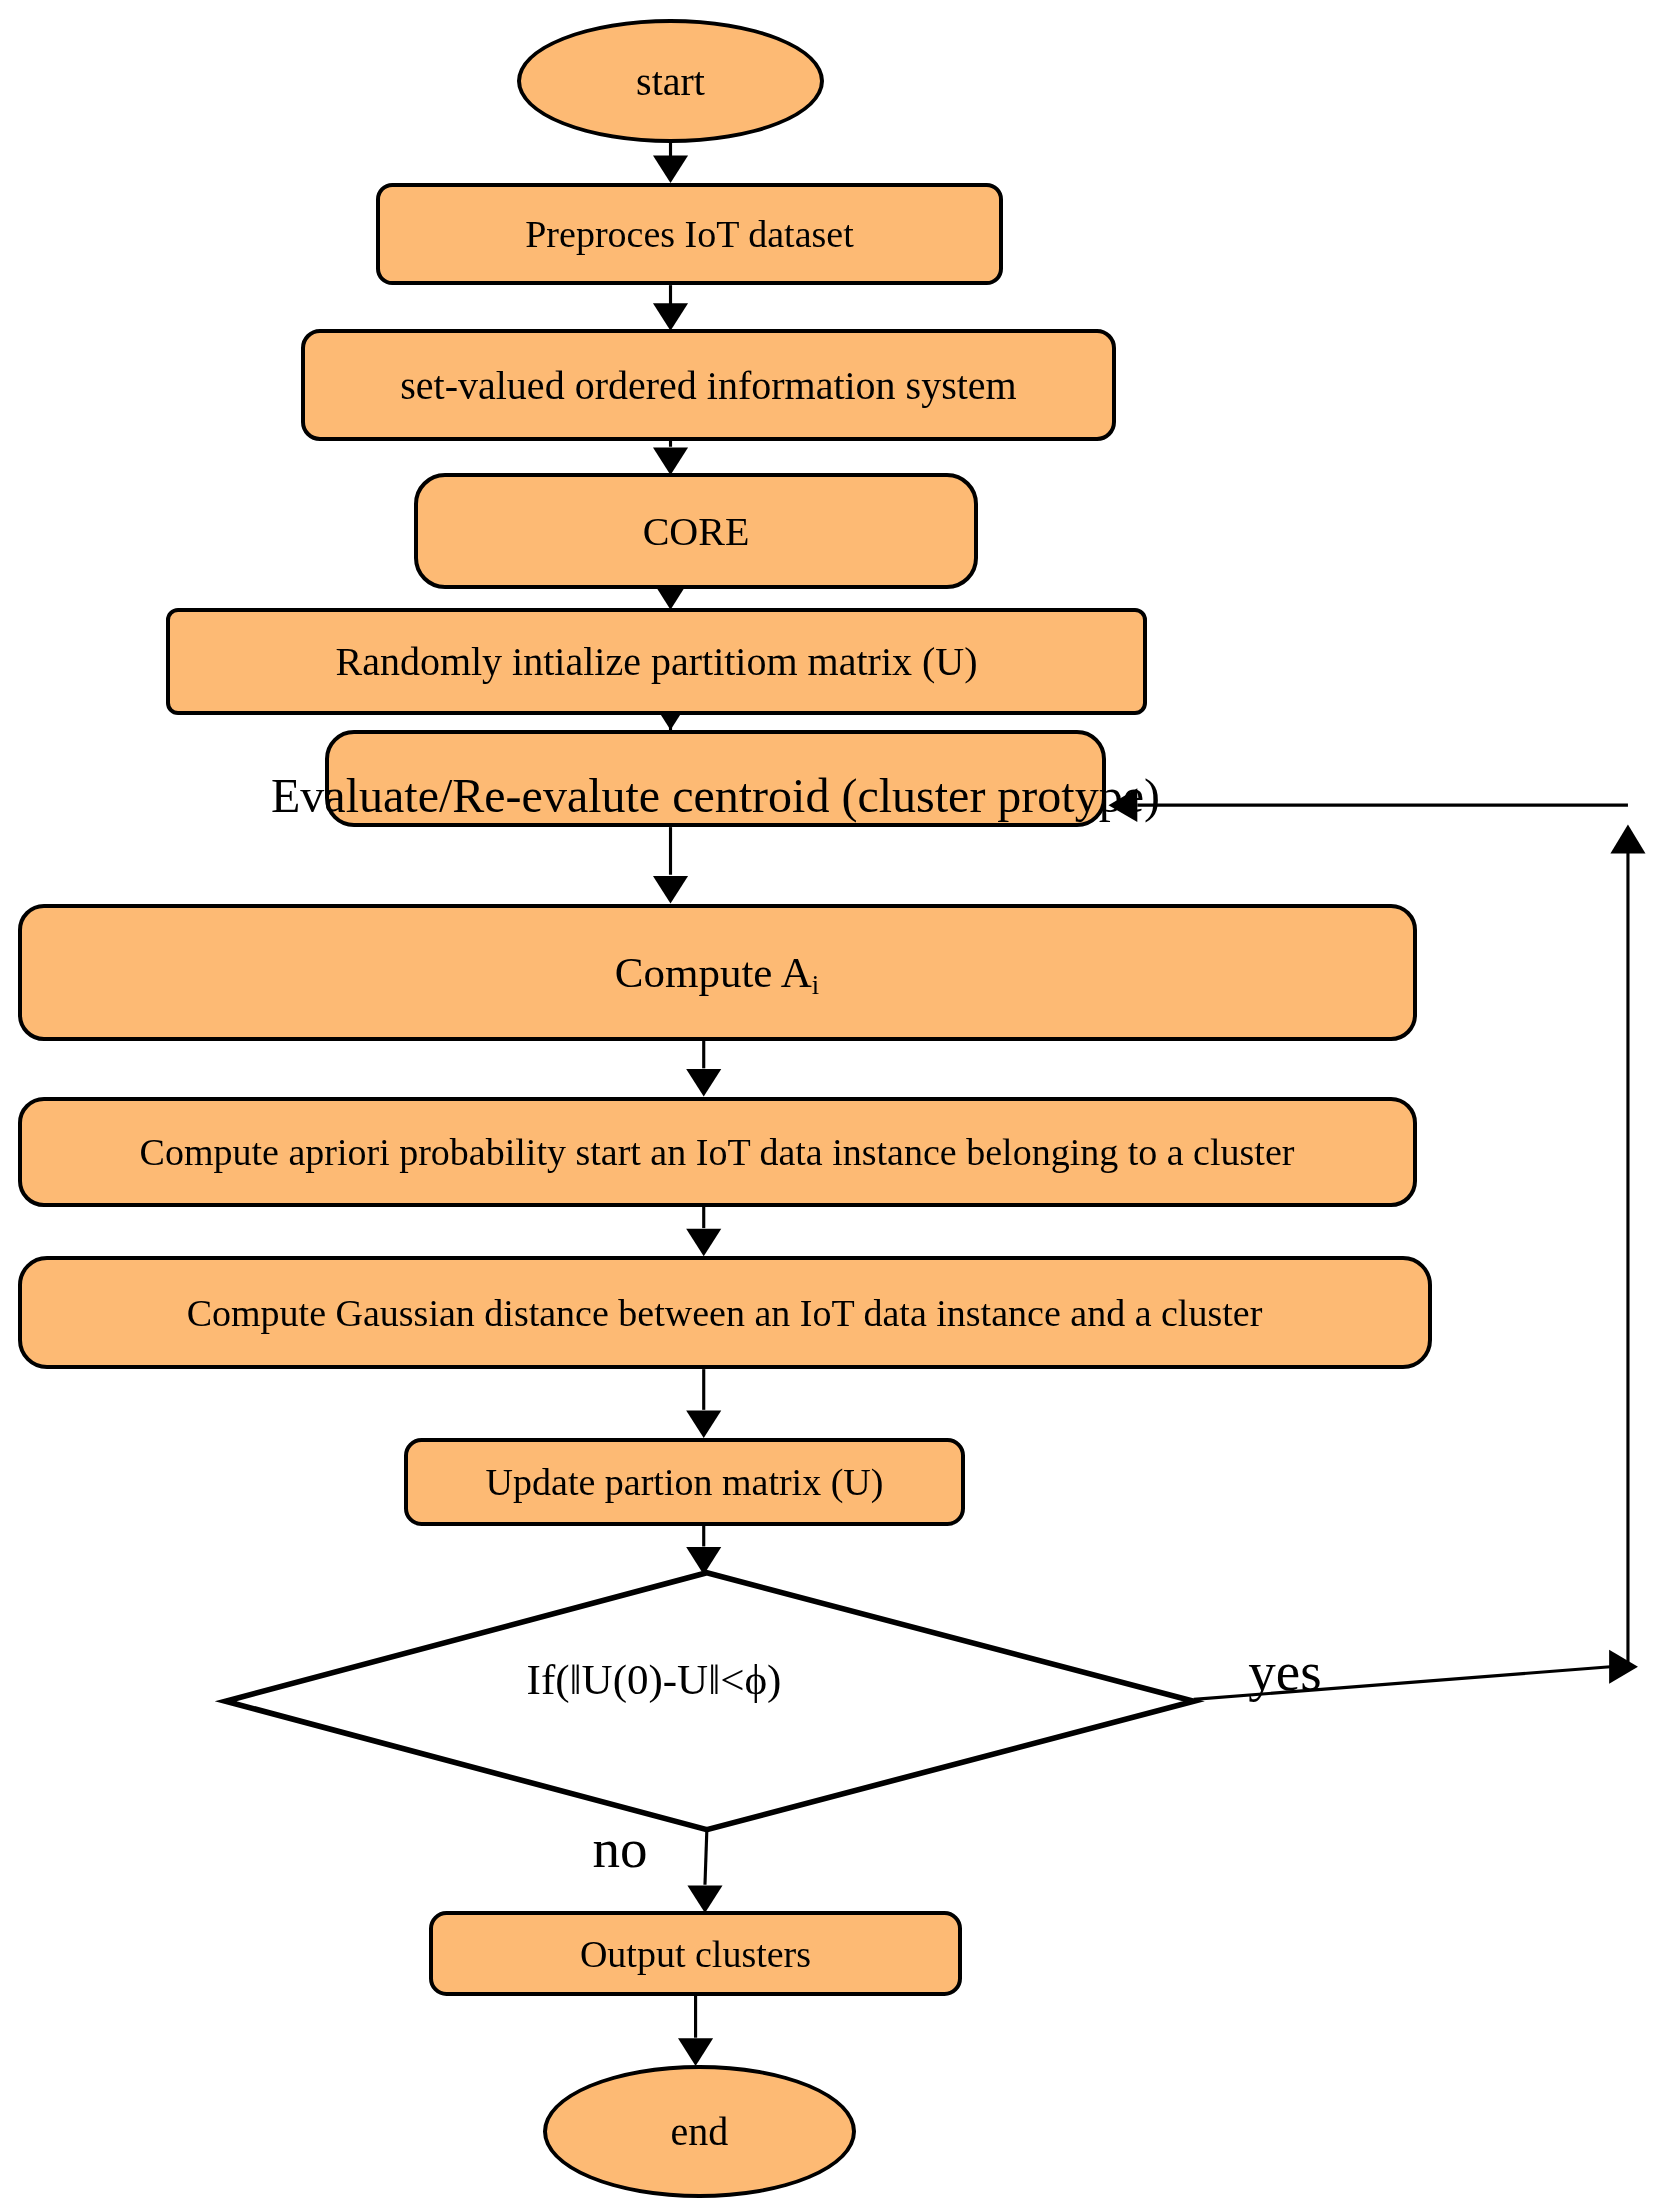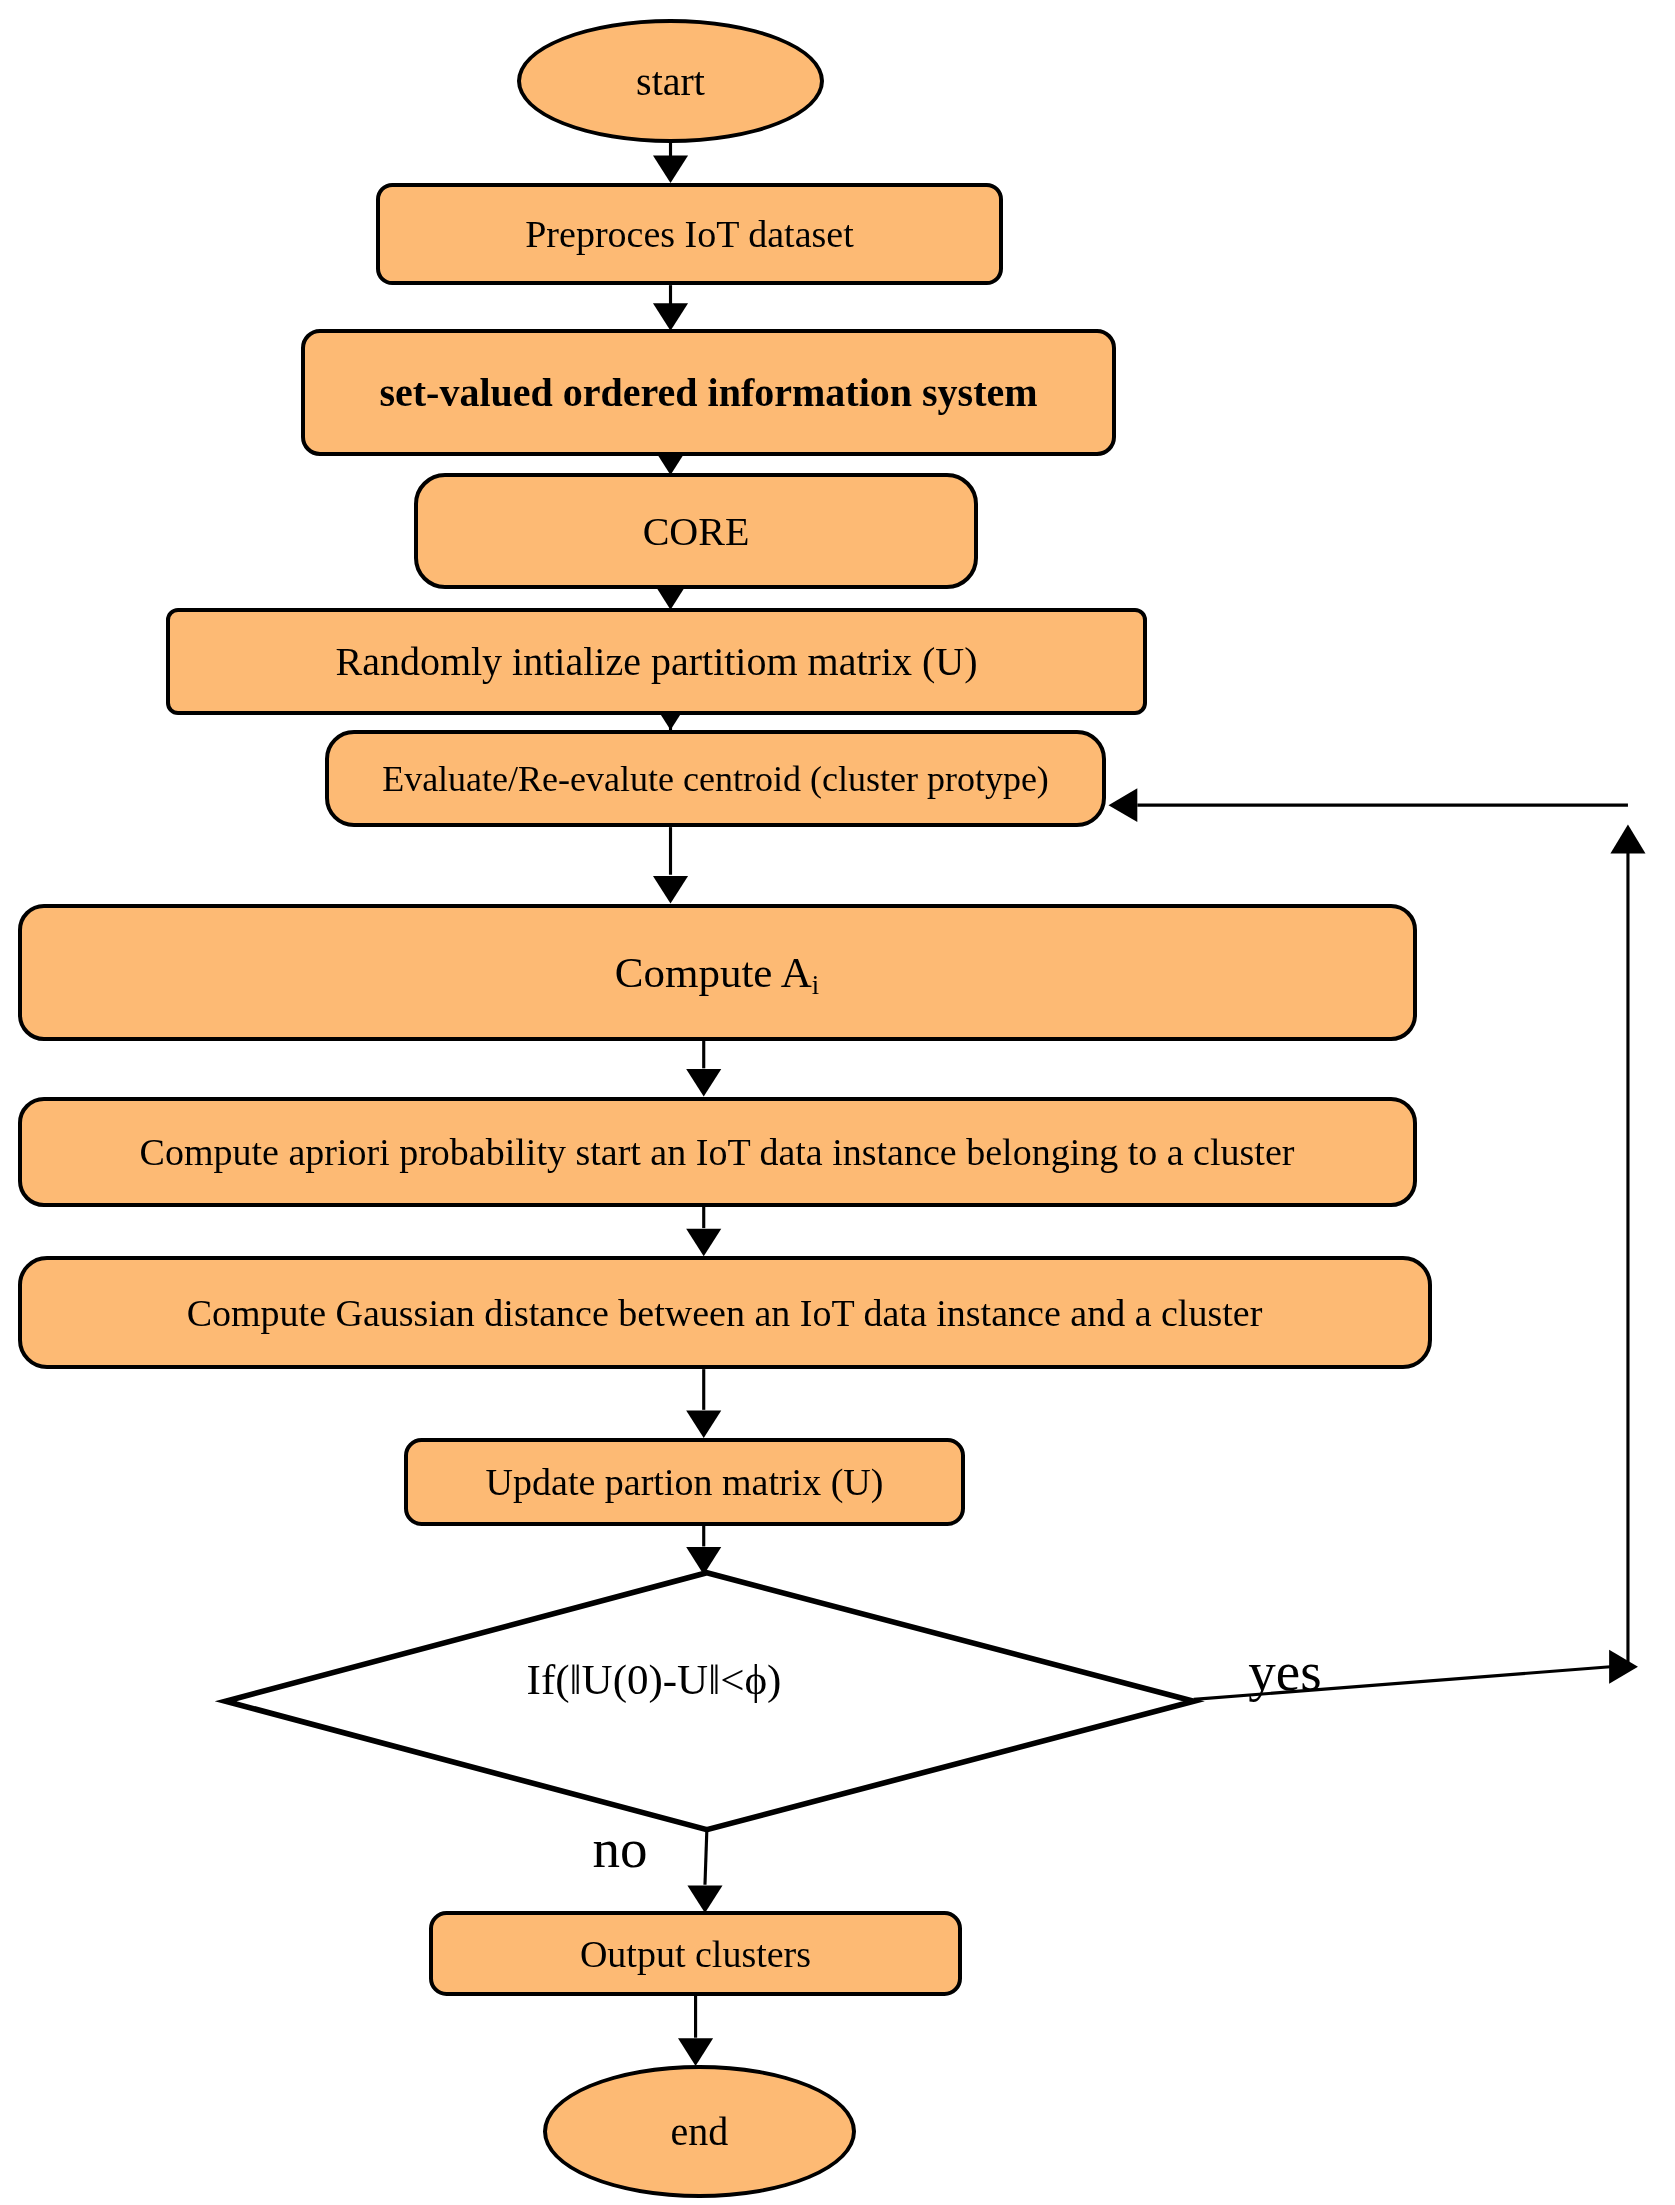--- a/index.html
+++ b/index.html
@@ -39,21 +39,21 @@
   .lbl-free {
     position: absolute;
     display: flex;
     align-items: center;
     justify-content: center;
     text-align: center;
     white-space: nowrap;
     z-index: 3;
     background: transparent;
   }
-  .f56 { font-size: 36px; }
+  .f56 { font-size: 48px; align-items: flex-end; }
   .f60 { font-size: 38px; }
   .f64 { font-size: 40px; }
   .f68 { font-size: 43px; }
   .f88 { font-size: 55px; }
   sub.ai-sub {
     font-size: 0.62em;
     line-height: 0;
     vertical-align: -0.28em;
   }
   .diamond-label { z-index: 3; background: transparent; border: none; }
@@ -106,21 +106,21 @@
   </svg>
 
   <div class="node oval f64" style="left:517px; top:19px; width:307px; height:124px;">
     <span>start</span>
   </div>
 
   <div class="node rect f60" style="left:376px; top:183px; width:627px; height:102px; border-radius:16.3px;">
     <span>Preproces IoT dataset</span>
   </div>
 
-  <div class="node rect f64" style="left:301px; top:329px; width:815px; height:127px; border-radius:19px;font-weight:bold;">
+  <div class="node rect f64" style="left:301px; top:329px; width:815px; height:112px; border-radius:19px;">
     <span>set-valued ordered information system</span>
   </div>
 
   <div class="node rect f64" style="left:414px; top:473px; width:564px; height:116px; border-radius:31px;">
     <span>CORE</span>
   </div>
 
   <div class="node rect f64" style="left:166px; top:608px; width:981px; height:107px; border-radius:12px;">
     <span>Randomly intialize partitiom matrix (U)</span>
   </div>

